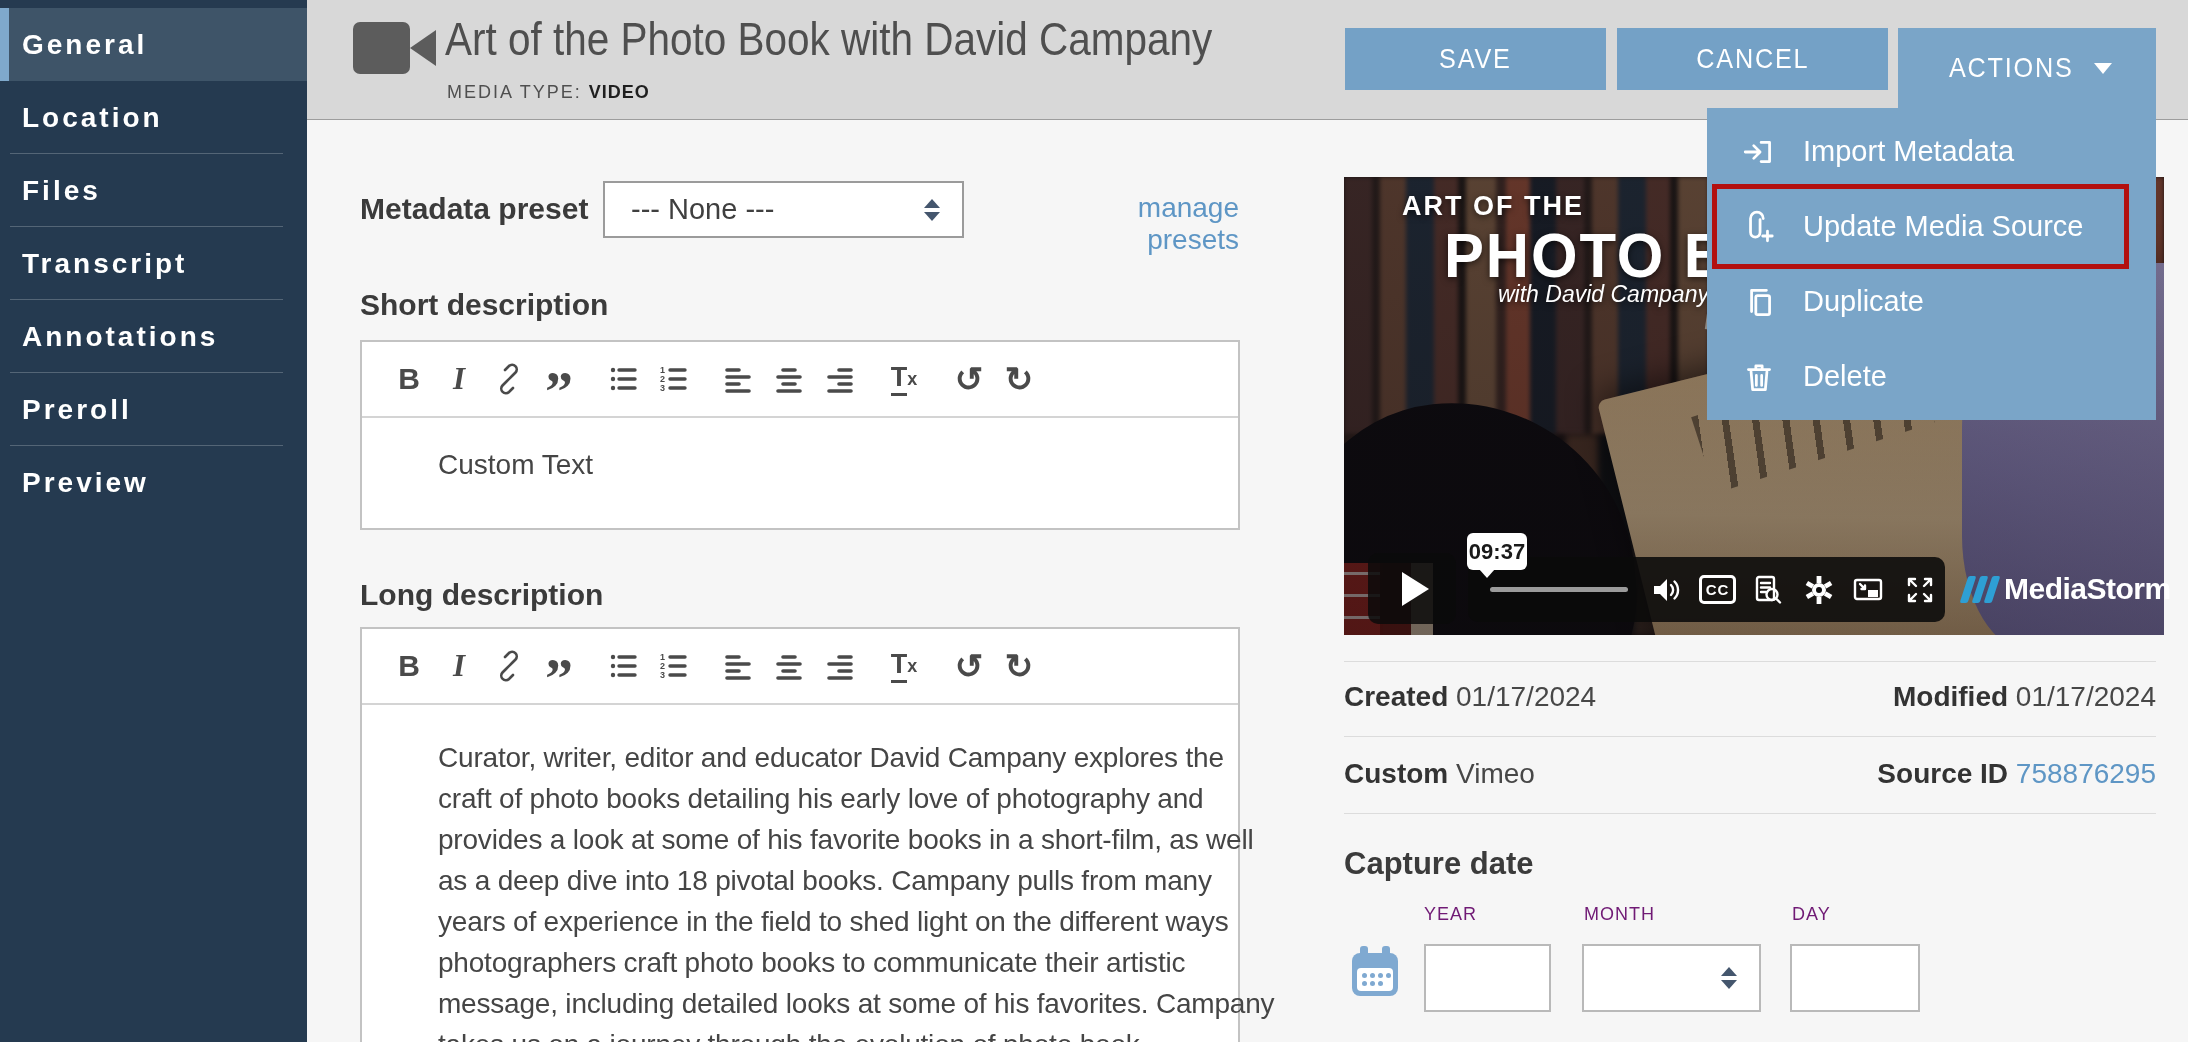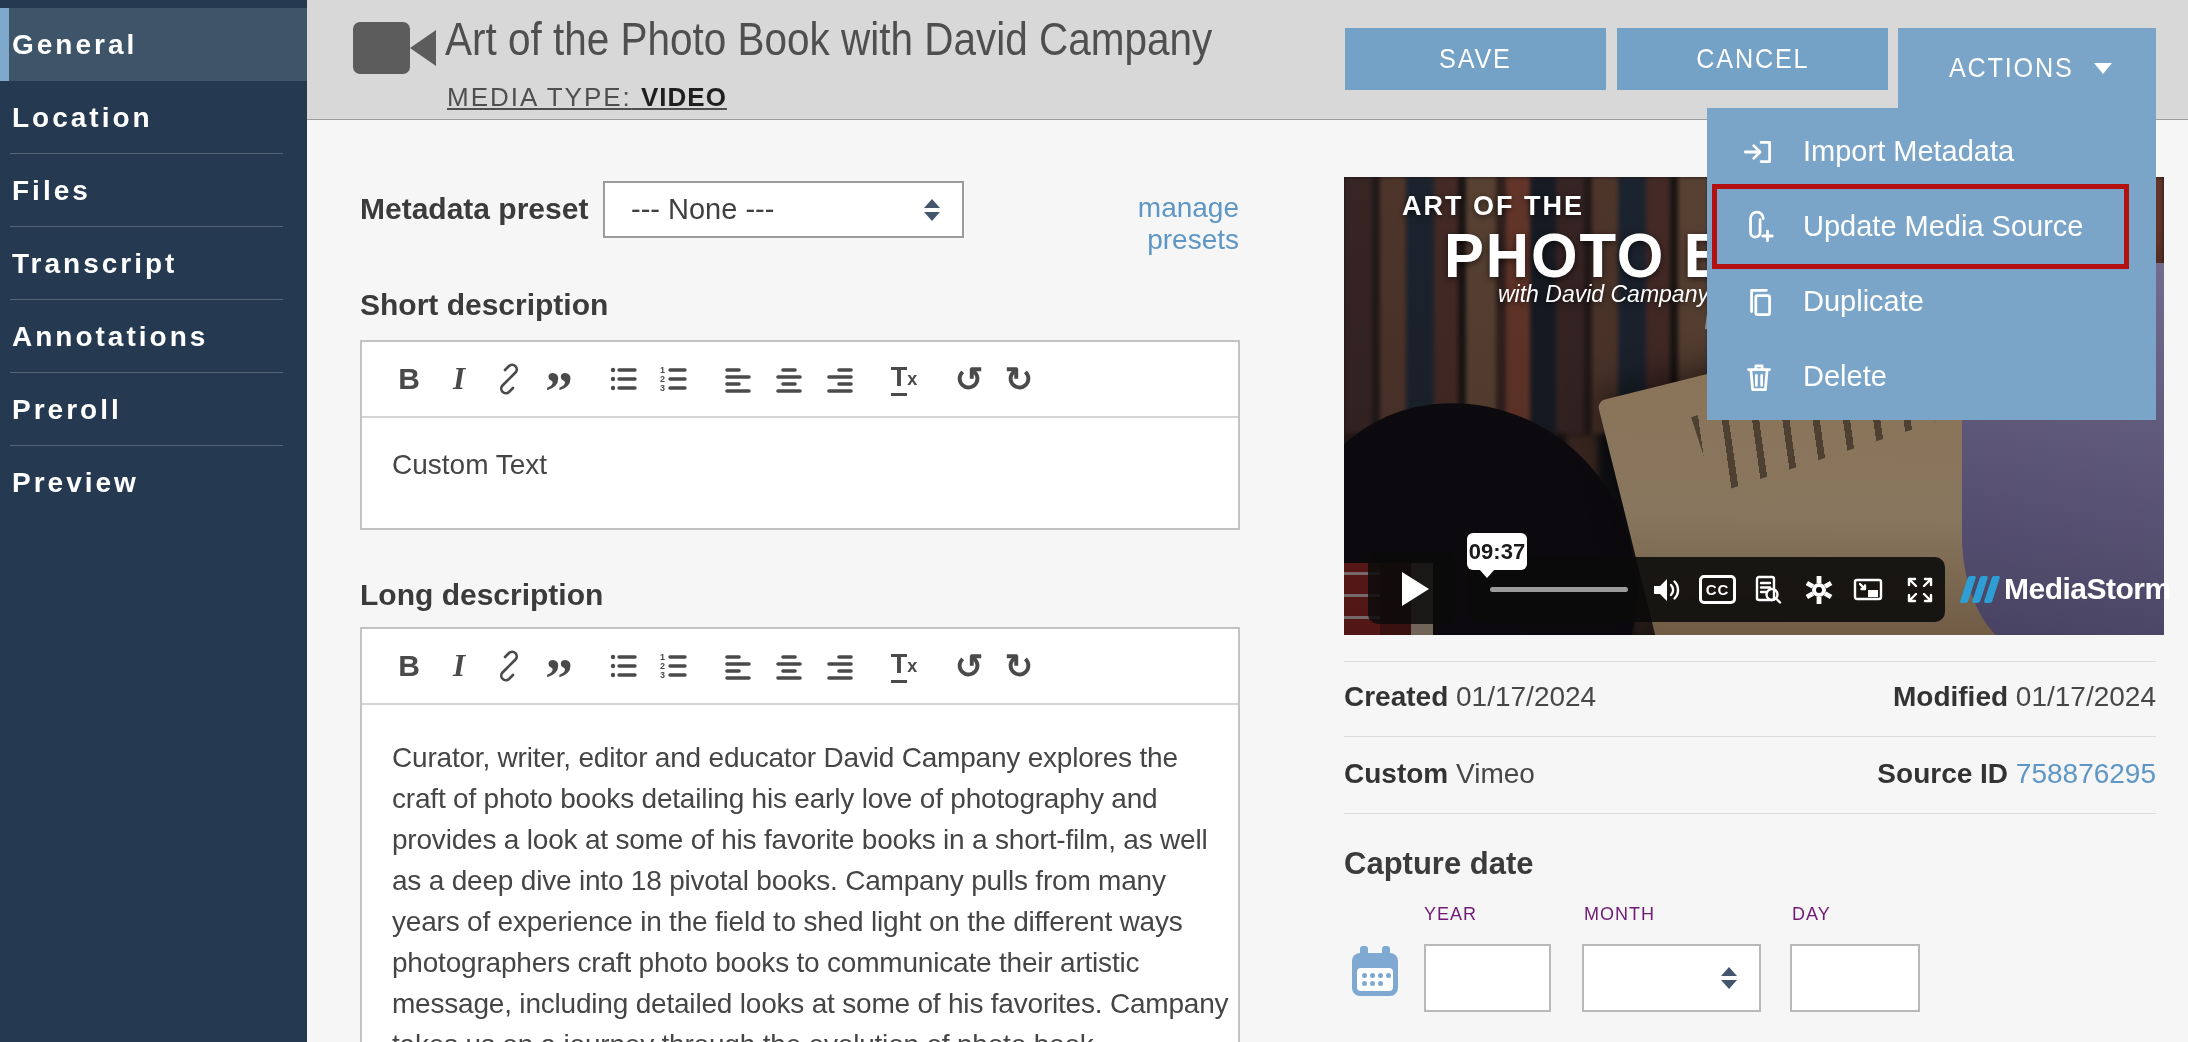--- a/index.html
+++ b/index.html
@@ -3,34 +3,34 @@
 <meta charset="utf-8">
 <style>
   html,body{margin:0;padding:0;background:#e9e9e9;}
   #app{position:relative;width:2188px;height:1042px;overflow:hidden;
        font-family:"Liberation Sans",sans-serif;background:#f6f6f6;}
 
   
   .sidebar{position:absolute;left:0;top:0;width:307px;height:1042px;background:#253a50;z-index:5;}
   .side-item{position:relative;height:73px;display:flex;align-items:center;
              color:#fff;font-size:28px;font-weight:bold;letter-spacing:3px;
-             padding-left:12px;cursor:pointer;}
+             padding-left:22px;cursor:pointer;}
   .side-item.first{margin-top:8px;}
   .side-item.selected{background:#3e5468;}
   .side-item.selected::before{content:"";position:absolute;left:0;top:0;bottom:0;width:9px;background:#7fa9cc;}
   .side-item.with-line::after{content:"";position:absolute;left:10px;right:24px;bottom:0;height:1px;background:rgba(255,255,255,.22);}
 
   
   .header{position:absolute;left:307px;top:0;width:1881px;height:119px;background:#d8d8d8;border-bottom:1px solid #9d9d9d;}
   .cam{position:absolute;left:46px;top:22px;width:57px;height:52px;background:#5c5c5c;border-radius:7px;}
   .cam::after{content:"";position:absolute;left:57px;top:8px;width:0;height:0;
               border-top:18px solid transparent;border-bottom:18px solid transparent;border-right:26px solid #5c5c5c;}
   .page-title{position:absolute;left:138px;top:12px;font-size:46px;color:#4f4f4f;
               transform:scaleX(.88);transform-origin:left;white-space:nowrap;letter-spacing:0;}
-  .media-type{position:absolute;left:140px;top:82px;font-size:26px;color:#4f4f4f;letter-spacing:2px;text-decoration:underline;}
+  .media-type{position:absolute;left:140px;top:82px;font-size:18px;color:#4f4f4f;letter-spacing:2px;}
   .media-type b{color:#1f1f1f;letter-spacing:1px;}
 
   
   .btn{position:absolute;top:28px;height:62px;background:#74a1c6;color:#fff;border:none;
        font-family:"Liberation Sans",sans-serif;font-size:28px;letter-spacing:2px;
        display:flex;align-items:center;justify-content:center;cursor:pointer;z-index:6;}
   .btn .lbl{transform:scaleX(.9);}
   #btn-save{left:1345px;width:261px;}
   #btn-cancel{left:1617px;width:271px;}
   #btn-actions{left:1898px;width:258px;height:80px;background:#7aa5c8;z-index:22;}
@@ -62,21 +62,21 @@
        color:#4a4a4a;cursor:pointer;}
   .tbi svg{stroke:#4a4a4a;fill:none;stroke-width:2.6;stroke-linecap:round;}
   .gap{margin-left:22px;}
   .tbi.b{font-weight:800;font-size:30px;}
   .tbi.i{font-style:italic;font-family:"Liberation Serif",serif;font-size:31px;font-weight:bold;}
   .tbi.q{font-family:"Liberation Serif",serif;font-size:56px;font-weight:bold;line-height:10px;padding-top:26px;}
   .tbi.tx{font-size:27px;font-weight:bold;}
   .tbi.tx .t{border-bottom:3px solid #4a4a4a;}
   .tbi.tx .x{font-size:18px;vertical-align:-6px;}
   .tbi.u{font-size:34px;font-weight:bold;}
-  .ed-body{padding:26px 30px;font-size:28px;color:#454545;line-height:41px;}
+  .ed-body{padding:26px 30px;font-size:28px;color:#454545;line-height:41px;margin-left:46px;}
   #editor-long .ed-body p{width:845px;margin:6px 0 0 0;letter-spacing:-0.2px;}
 
   
   .thumb{position:absolute;left:1344px;top:177px;width:812px;height:458px;overflow:hidden;background:#241a18;z-index:2;padding-left:8px;}
   .spines{position:absolute;left:0;top:0;right:0;height:258px;filter:blur(2px);
      background:repeating-linear-gradient(90deg,#4a3230 0 28px,#2b211f 28px 36px,#6b4a3a 36px 62px,#23303f 62px 90px,#5d3a33 90px 114px,#1f1a19 114px 122px,#7a5b45 122px 152px,#402c28 152px 162px,#8a4a38 162px 186px,#1c2430 186px 212px);}
   .spines2{position:absolute;left:0;top:258px;right:0;bottom:0;filter:blur(3px);
      background:repeating-linear-gradient(90deg,#33241f 0 40px,#151013 40px 52px,#52382c 52px 84px,#101418 84px 120px,#403028 120px 150px,#241b1a 150px 170px);}
   .th-shade{position:absolute;inset:0;background:linear-gradient(rgba(10,6,8,.30),rgba(10,6,8,.45));}
   .chair{position:absolute;left:-50px;top:225px;width:340px;height:340px;background:#0e0d12;border-radius:46% 54% 42% 42%;transform:rotate(-6deg);}

